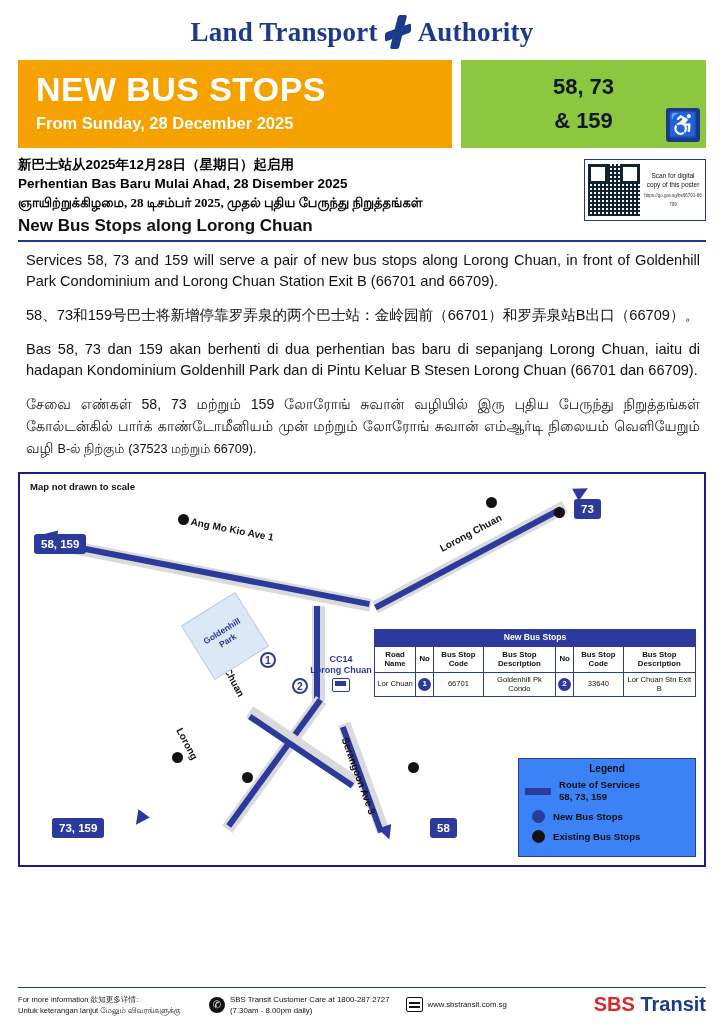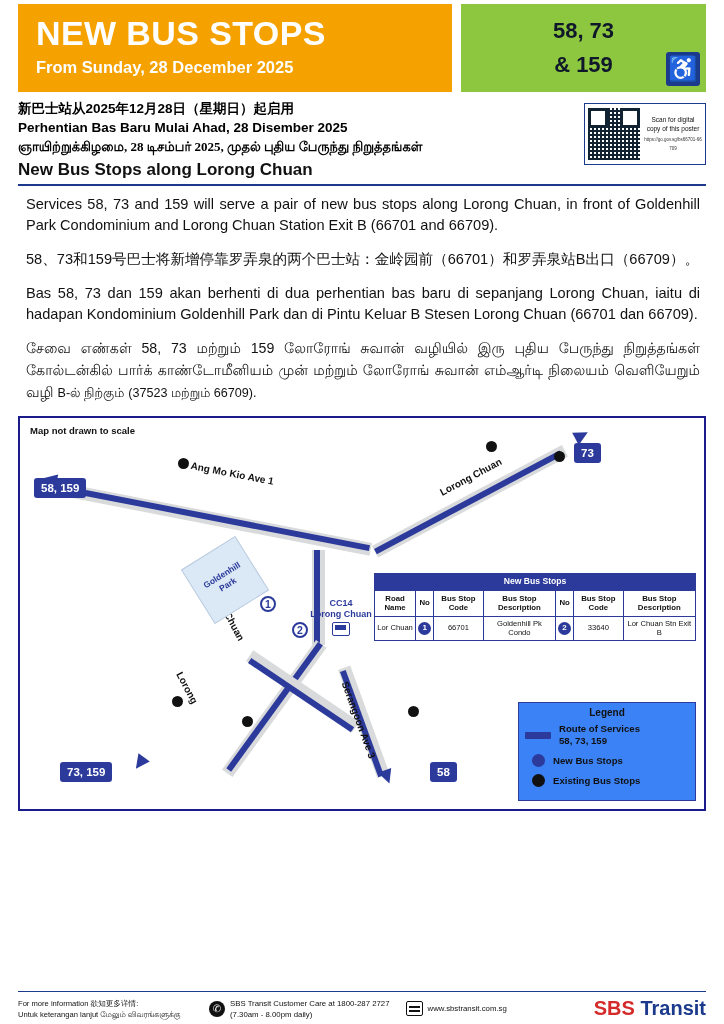--- a/index.html
+++ b/index.html
@@ -312,20 +312,25 @@
     font-family: "Liberation Sans", sans-serif;
     white-space:nowrap;
   }
   .footer .brand .sbs { color:#d42a2a; }
 </style>
 </head>
 <body>
 
 <div class="page">
 
+  <div class="logo-row">
+    <div class="logo-text">Land Transport</div>
+    <div class="logo-mark"></div>
+    <div class="logo-text">Authority</div>
+  </div>
 
   <div class="banner-row">
     <div class="banner">
       <h1>NEW BUS STOPS</h1>
       <div class="sub">From Sunday, 28 December 2025</div>
     </div>
     <div class="svc">
       <div class="num">58, 73<br>&amp; 159</div>
       <div class="wheel">♿</div>
     </div>
@@ -382,21 +387,21 @@
     <div style="position:absolute;left:360px;top:352px;width:0;height:0;border-top:14px solid #2b3a9b;border-left:7px solid transparent;border-right:7px solid transparent;transform:rotate(-20deg);"></div>
 
     <div class="lbl" style="left:172px; top:42px; transform: rotate(11deg);">Ang Mo Kio Ave 1</div>
     <div class="lbl" style="left:418px; top:70px; transform: rotate(-28deg);">Lorong  Chuan</div>
     <div class="lbl" style="left:164px; top:252px; transform: rotate(62deg);">Lorong</div>
     <div class="lbl" style="left:212px; top:192px; transform: rotate(62deg);">Chuan</div>
     <div class="lbl" style="left:330px; top:262px; transform: rotate(70deg);">Serangoon Ave 3</div>
 
     <div class="svcbox" style="left:554px; top:25px;">73</div>
     <div class="svcbox" style="left:14px; top:60px;">58, 159</div>
-    <div class="svcbox" style="left:40px; top:344px;">73, 159</div>
+    <div class="svcbox" style="left:32px; top:344px;">73, 159</div>
     <div class="svcbox" style="left:410px; top:344px;">58</div>
 
     <div class="park" style="left:173px; top:130px;">
       <span>Goldenhill Park</span>
     </div>
 
     <div class="mrt" style="left:286px; top:180px; width:70px;">
       <div>CC14</div>
       <div>Lorong Chuan</div>
       <div class="mrt-icon"></div>

